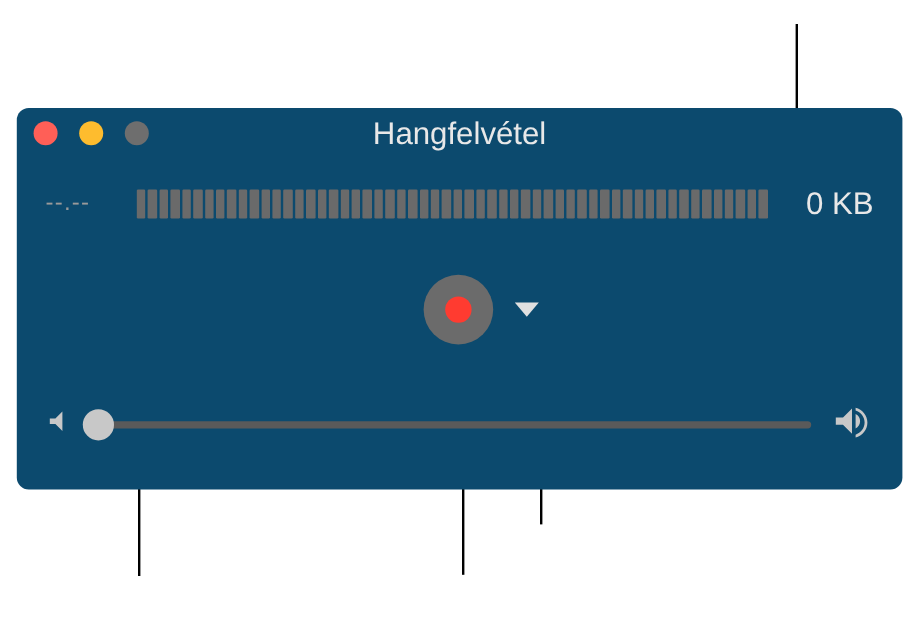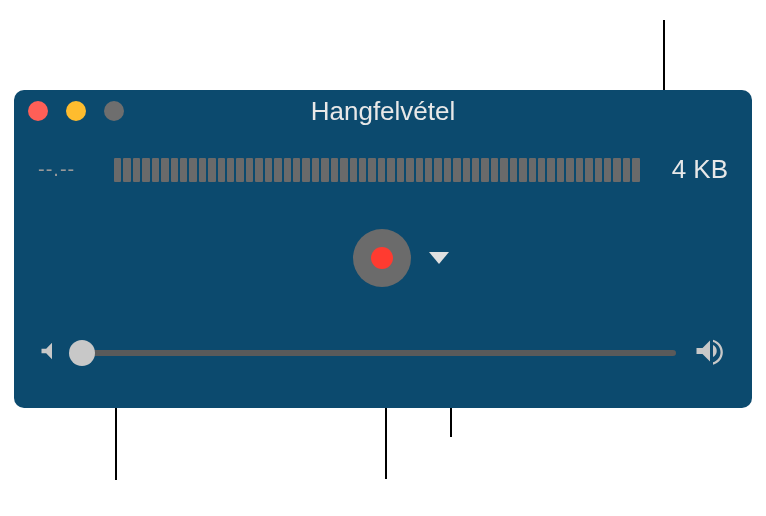--- a/index.html
+++ b/index.html
@@ -235,21 +235,21 @@
         <div class="level-tick"></div>
         <div class="level-tick"></div>
         <div class="level-tick"></div>
         <div class="level-tick"></div>
         <div class="level-tick"></div>
         <div class="level-tick"></div>
         <div class="level-tick"></div>
         <div class="level-tick"></div>
         <div class="level-tick"></div>
       </div>
-    <div class="file-size">4 KB</div>
+    <div class="file-size">0 KB</div>
   </div>
 
   <div class="controls-row">
     <div class="record-button">
       <div class="record-dot"></div>
     </div>
     <div class="options-button">
       <div class="chevron-down"></div>
     </div>
   </div>

